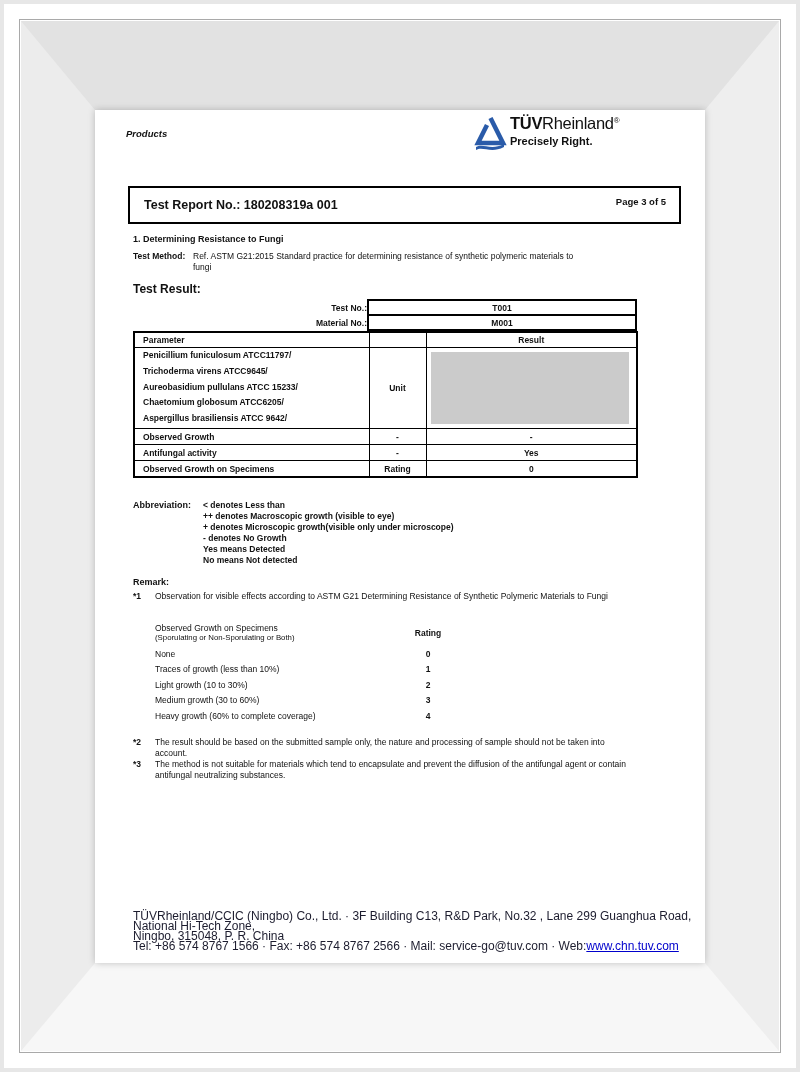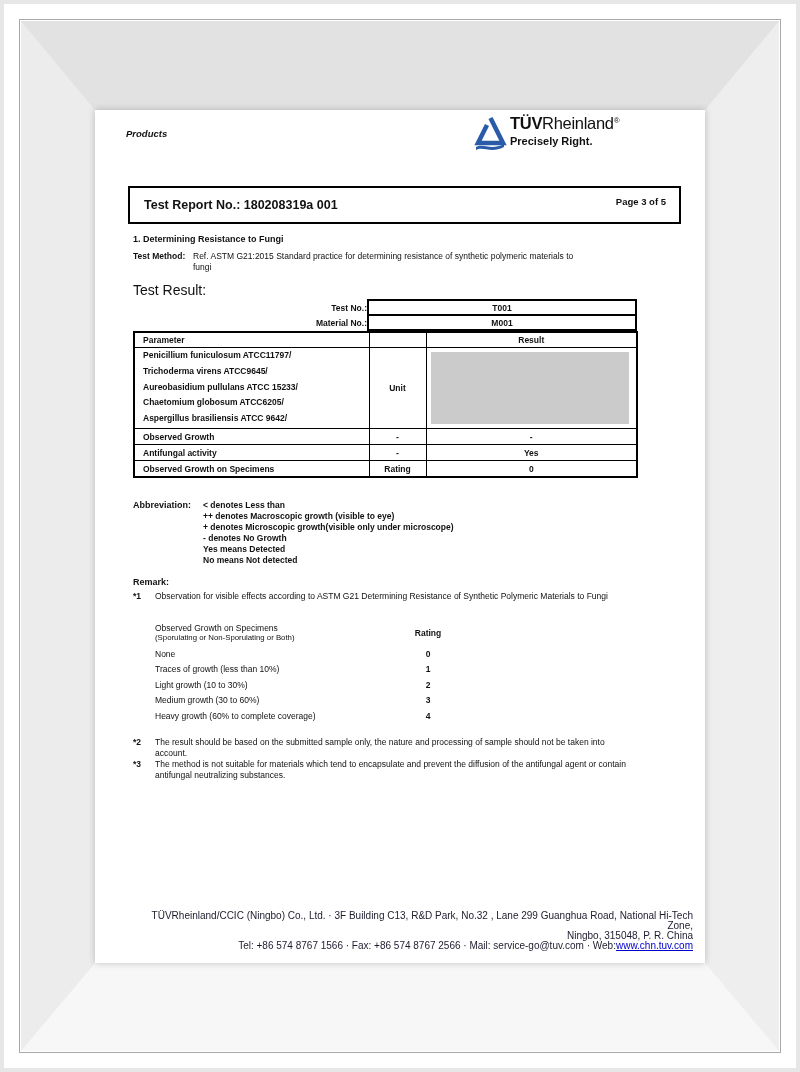--- a/index.html
+++ b/index.html
@@ -39,21 +39,21 @@
     display:flex;align-items:center;justify-content:space-between;
     padding:0 13px 0 14px;
   }
   .report-title{font-size:12.5px;font-weight:700;white-space:nowrap;}
   .report-page{font-size:9.5px;font-weight:700;white-space:nowrap;align-self:flex-start;margin-top:8px;}
   
   .sec-heading{left:38px;top:124px;font-size:9px;font-weight:700;}
   .test-method{left:38px;top:141px;display:flex;font-size:8.5px;}
   .tm-label{font-weight:700;width:60px;flex:none;}
   .tm-value{width:392px;line-height:10.5px;}
-  .test-result-label{left:38px;top:172px;font-size:14px;font-weight:400;}
+  .test-result-label{left:38px;top:172px;font-size:12px;font-weight:700;}
   
   .tablewrap{left:38px;top:189px;width:503px;}
   table{border-collapse:collapse;table-layout:fixed;width:503px;font-size:8.5px;}
   .toptab td{height:13px;padding:0;}
   .toptab .lab{border:none;text-align:right;font-weight:700;}
   .toptab .val{border:2px solid #000;text-align:center;font-weight:700;}
   .maintab{border:2px solid #000;}
   .maintab td{border:1.5px solid #000;padding:0 8px;}
   .maintab .hdr td{height:14px;font-weight:700;}
   .org-cell{vertical-align:top;}
@@ -78,21 +78,21 @@
   .rm-marker{width:22px;flex:none;font-weight:700;}
   .rm-text{width:480px;}
   .rating-table{left:60px;top:513px;font-size:8.5px;width:330px;}
   .rt-row{display:flex;margin-bottom:5.5px;}
   .rt-label{width:243px;flex:none;line-height:10px;}
   .rt-label .sub{font-size:7.8px;}
   .rt-rating{width:60px;text-align:center;line-height:10px;}
   .rt-hdr .rt-rating{font-weight:700;align-self:center;}
   .rt-num{font-weight:700;}
   
-  .footer{left:38px;top:801px;font-size:10px;line-height:10px;color:#1c1c2e;width:560px;text-align:right;}
+  .footer{left:38px;top:801px;font-size:12px;line-height:10px;color:#1c1c2e;width:560px;}
   .footer a{color:#0000cc;text-decoration:underline;}
 </style>
 </head>
 <body>
 
 <div class="frame-white"></div>
 <div class="mat-line"></div>
 <div class="mat"></div>
 
 <div class="paper">

